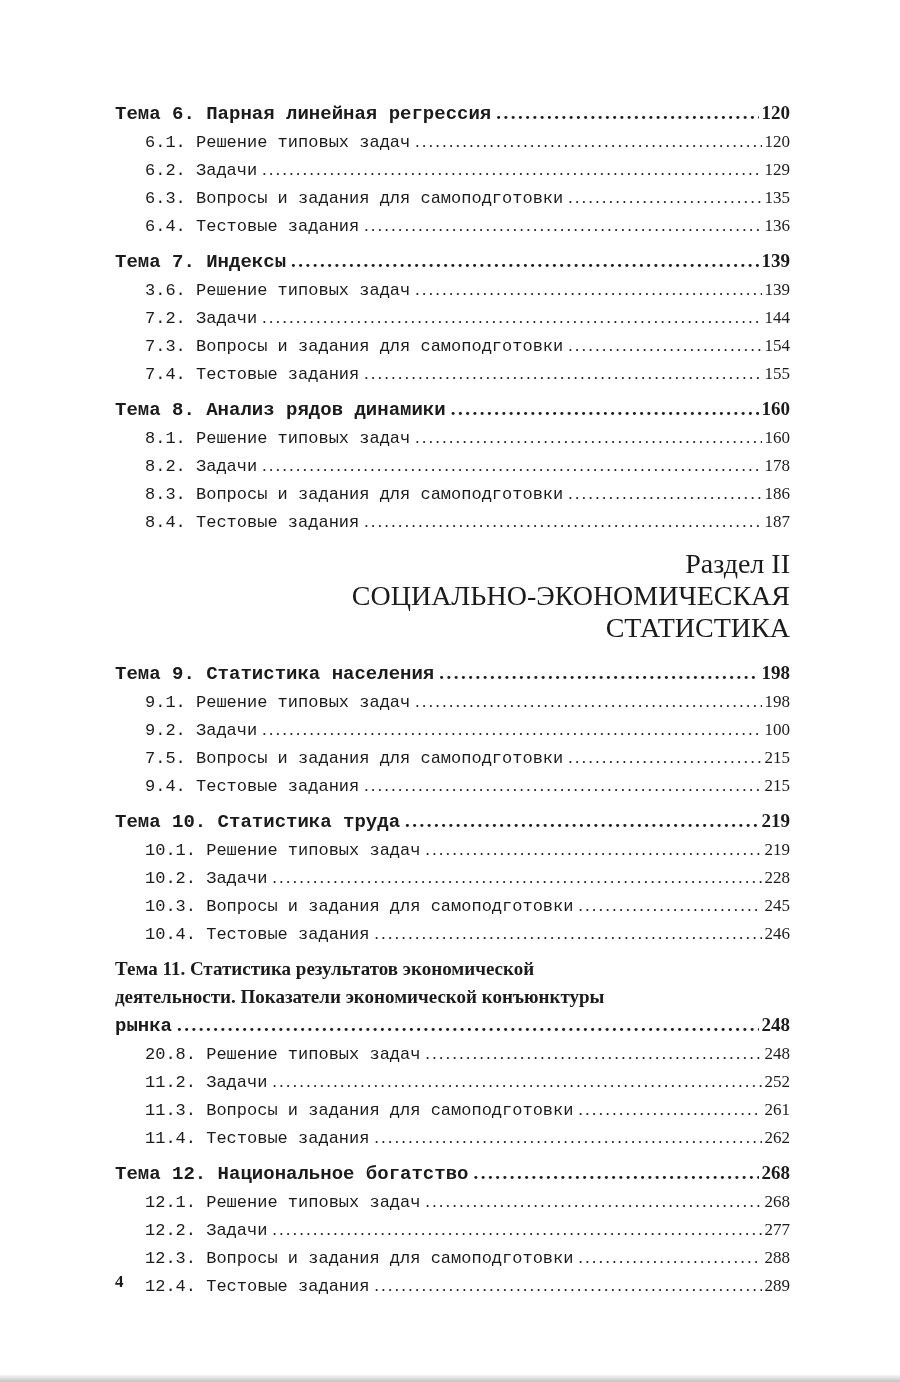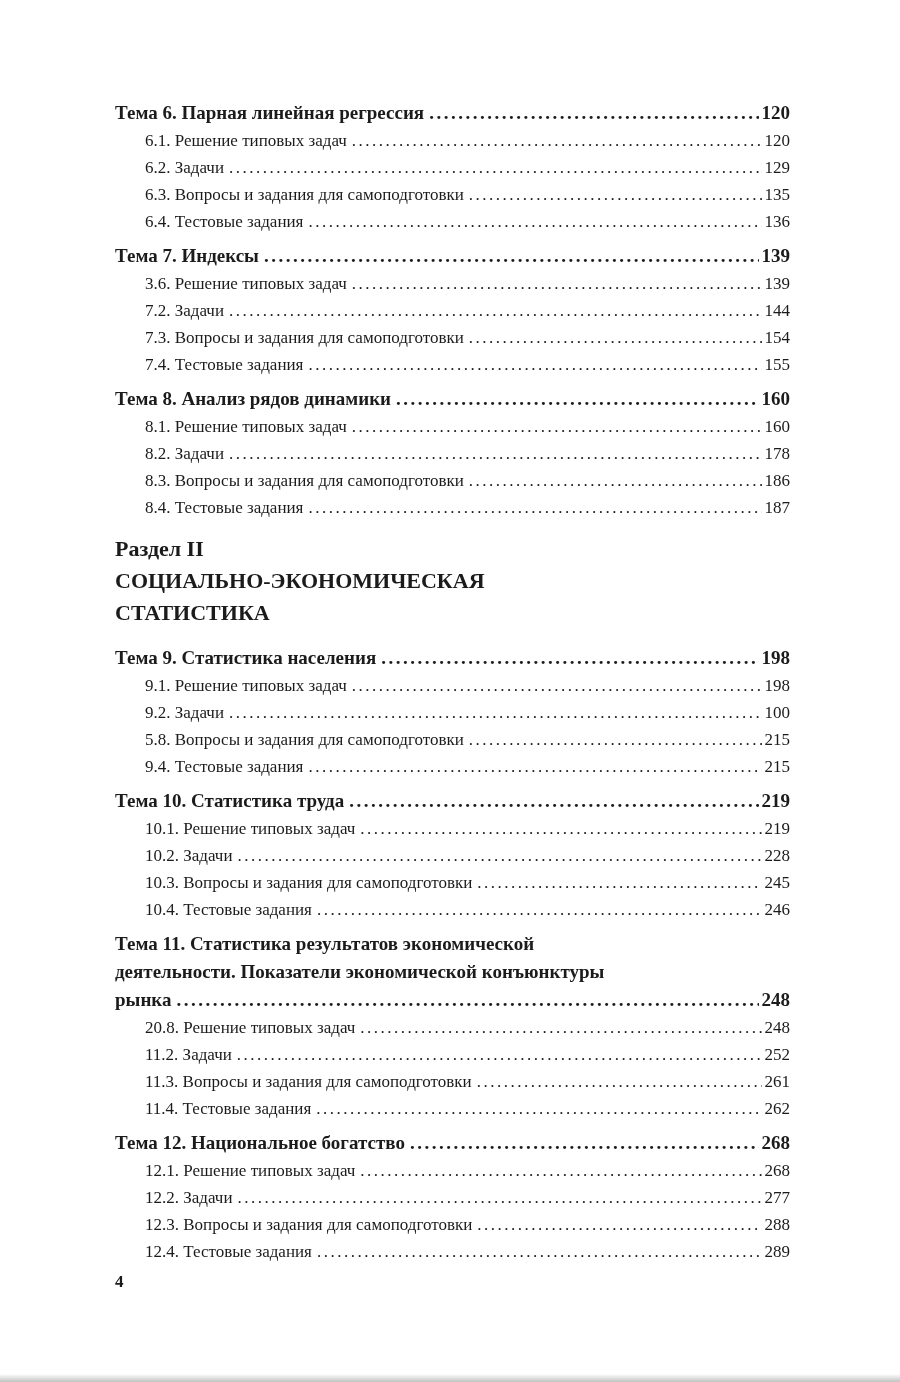--- a/index.html
+++ b/index.html
@@ -44,39 +44,40 @@
       padding-left: 30px;
       font-weight: normal;
       text-align: center;
     }
     .entry-line {
       
     }
     .entry-title {
       flex: 0 0 auto;
       white-space: nowrap;
+      font-family: Liberation Mono, monospace;
     }
     .dots {
       flex: 1 1 auto;
       min-width: 12px;
       overflow: hidden;
       white-space: nowrap;
       margin: 0 3px 0 5px;
     }
     .dots::after {
       content: "............................................................................................................................................................................................................................";
       letter-spacing: 2.5px;
     }
     .entry-page {
       flex: 0 0 auto;
     }
     .part-heading {
-      text-align: left;
-      font-weight: bold;
-      font-size: 22px;
+      text-align: right;
+      font-weight: normal;
+      font-size: 28px;
       line-height: 32px;
       margin: 12px 0 15px 0;
     }
     .folio {
       position: absolute;
       left: 115px;
       top: 1272px;
       font-size: 17px;
       font-weight: bold;
     }
@@ -220,21 +221,21 @@
       </div>
       <div class="entry sub">
         <div class="entry-row">
           <span class="entry-title">9.2. Задачи</span>
           <span class="dots"></span>
           <span class="entry-page">100</span>
         </div>
       </div>
       <div class="entry sub">
         <div class="entry-row">
-          <span class="entry-title">5.8. Вопросы и задания для самоподготовки</span>
+          <span class="entry-title">7.5. Вопросы и задания для самоподготовки</span>
           <span class="dots"></span>
           <span class="entry-page">215</span>
         </div>
       </div>
       <div class="entry sub">
         <div class="entry-row">
           <span class="entry-title">9.4. Тестовые задания</span>
           <span class="dots"></span>
           <span class="entry-page">215</span>
         </div>

